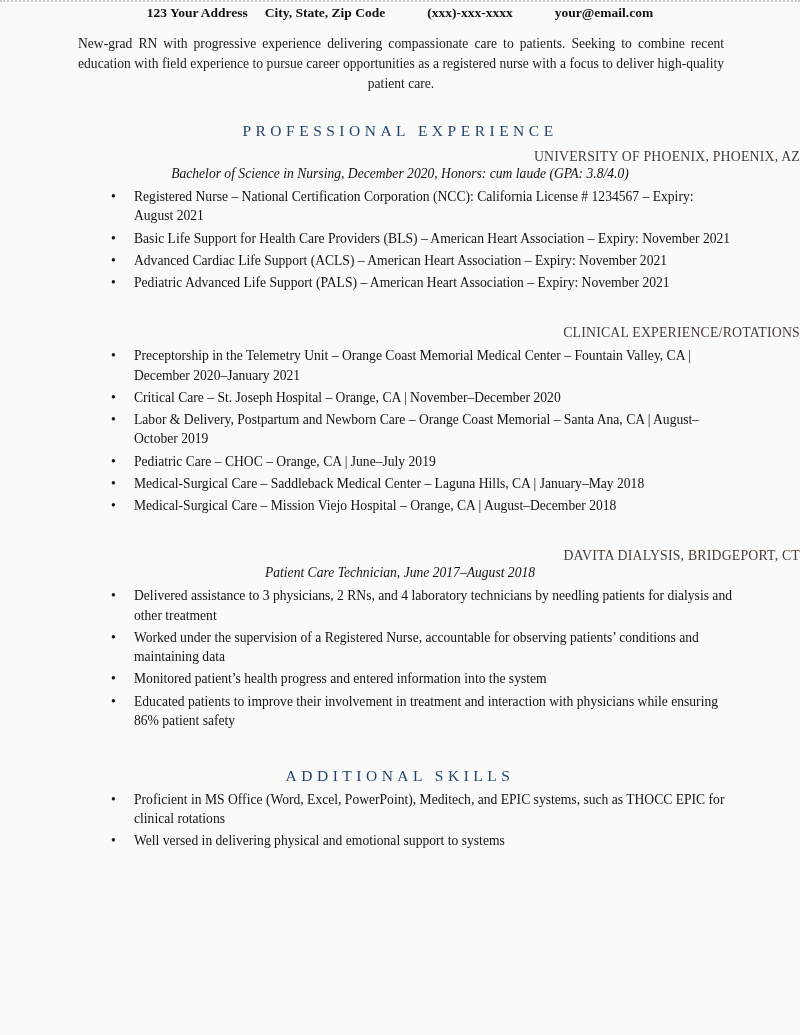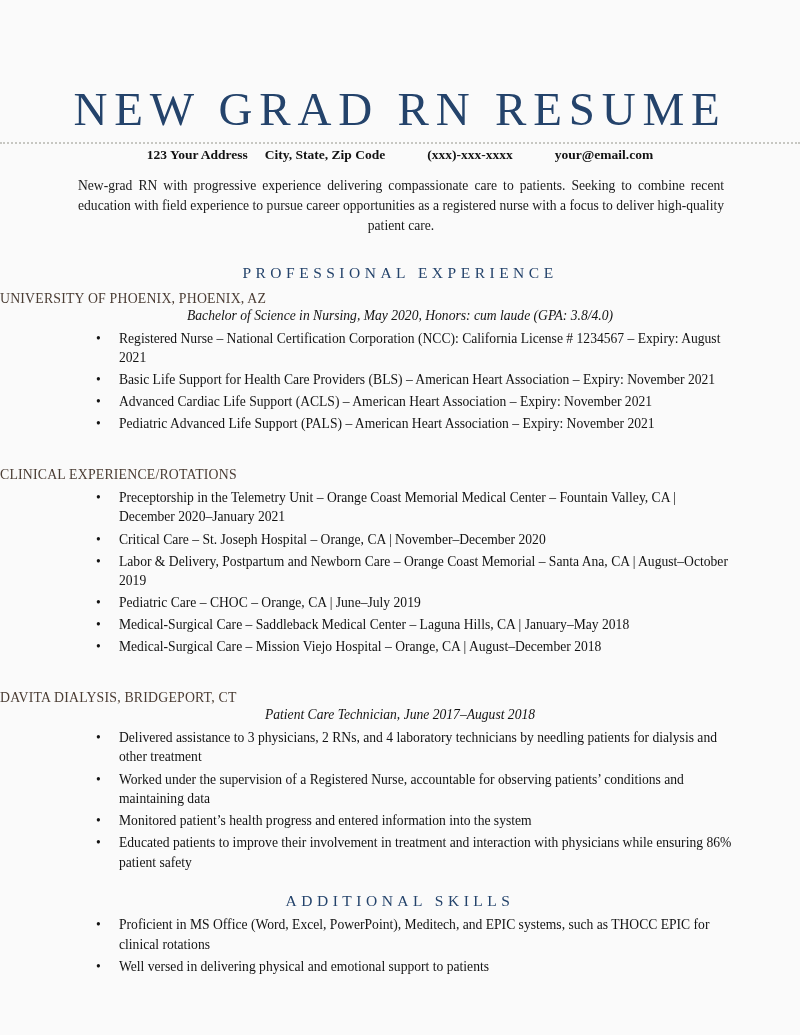--- a/index.html
+++ b/index.html
@@ -55,36 +55,36 @@
   .section-heading {
     margin: 28px 0 0 0;
     text-align: center;
     font-size: 15.5px;
     font-weight: 400;
     letter-spacing: 4.5px;
     color: #24436b;
   }
   .org-heading {
     margin: 9px 0 0 0;
-    text-align: left;
+    text-align: right;
     font-size: 13.8px;
     font-weight: 400;
     color: #4a3c33;
     letter-spacing: 0.2px;
   }
   .org-heading.space-above { margin-top: 33px; }
   .role-subheading {
     margin: 1px 0 0 0;
     text-align: center;
     font-size: 13.6px;
     font-style: italic;
     color: #121212;
   }
   ul.bullets {
-    margin: 5px 0 0 1px;
+    margin: 5px 0 0 16px;
     padding: 0 68px 0 118px;
     list-style: none;
   }
   ul.bullets li {
     position: relative;
     font-size: 13.6px;
     line-height: 1.44;
     margin-bottom: 2.5px;
     color: #121212;
   }
@@ -95,39 +95,38 @@
     top: 0;
     font-size: 13.6px;
     color: #121212;
   }
 </style>
 </head>
 <body>
 
 <div class="resume">
 
-  <h1 class="doc-title">NEW GRAD RN RESUME</h1>
 
   <hr class="header-rule">
 
   <div class="contact-line">
     <span>123 Your Address</span>
     <span>City, State, Zip Code</span>
     <span class="sep-gap"></span>
       <span>(xxx)-xxx-xxxx</span>
     <span class="sep-gap"></span>
       <span>your@email.com</span>
   </div>
 
   <p class="summary">New-grad RN with progressive experience delivering compassionate care to patients. Seeking to combine recent education with field experience to pursue career opportunities as a registered nurse with a focus to deliver high-quality patient care.</p>
 
   <h2 class="section-heading">PROFESSIONAL EXPERIENCE</h2>
 
   <h3 class="org-heading">UNIVERSITY OF PHOENIX, PHOENIX, AZ</h3>
-  <p class="role-subheading">Bachelor of Science in Nursing, May 2020, Honors: cum laude (GPA: 3.8/4.0)</p>
+  <p class="role-subheading">Bachelor of Science in Nursing, December 2020, Honors: cum laude (GPA: 3.8/4.0)</p>
 
   <ul class="bullets">
     <li>Registered Nurse – National Certification Corporation (NCC): California License # 1234567 – Expiry: August 2021</li>
     <li>Basic Life Support for Health Care Providers (BLS) – American Heart Association – Expiry: November 2021</li>
     <li>Advanced Cardiac Life Support (ACLS) – American Heart Association – Expiry: November 2021</li>
     <li>Pediatric Advanced Life Support (PALS) – American Heart Association – Expiry: November 2021</li>
   </ul>
 
   <h3 class="org-heading space-above">CLINICAL EXPERIENCE/ROTATIONS</h3>
 
@@ -143,20 +142,20 @@
   <h3 class="org-heading space-above">DAVITA DIALYSIS, BRIDGEPORT, CT</h3>
   <p class="role-subheading">Patient Care Technician, June 2017–August 2018</p>
 
   <ul class="bullets">
     <li>Delivered assistance to 3 physicians, 2 RNs, and 4 laboratory technicians by needling patients for dialysis and other treatment</li>
     <li>Worked under the supervision of a Registered Nurse, accountable for observing patients’ conditions and maintaining data</li>
     <li>Monitored patient’s health progress and entered information into the system</li>
     <li>Educated patients to improve their involvement in treatment and interaction with physicians while ensuring 86% patient safety</li>
   </ul>
 
-  <h2 class="section-heading" style="margin-top:20px; margin-bottom:4px;">ADDITIONAL SKILLS</h2>
+  <h2 class="section-heading" style="margin-top:36px; margin-bottom:4px;">ADDITIONAL SKILLS</h2>
 
   <ul class="bullets">
     <li>Proficient in MS Office (Word, Excel, PowerPoint), Meditech, and EPIC systems, such as THOCC EPIC for clinical rotations</li>
-    <li>Well versed in delivering physical and emotional support to patients</li>
+    <li>Well versed in delivering physical and emotional support to systems</li>
   </ul>
 
 </div>
 
 </body></html>

